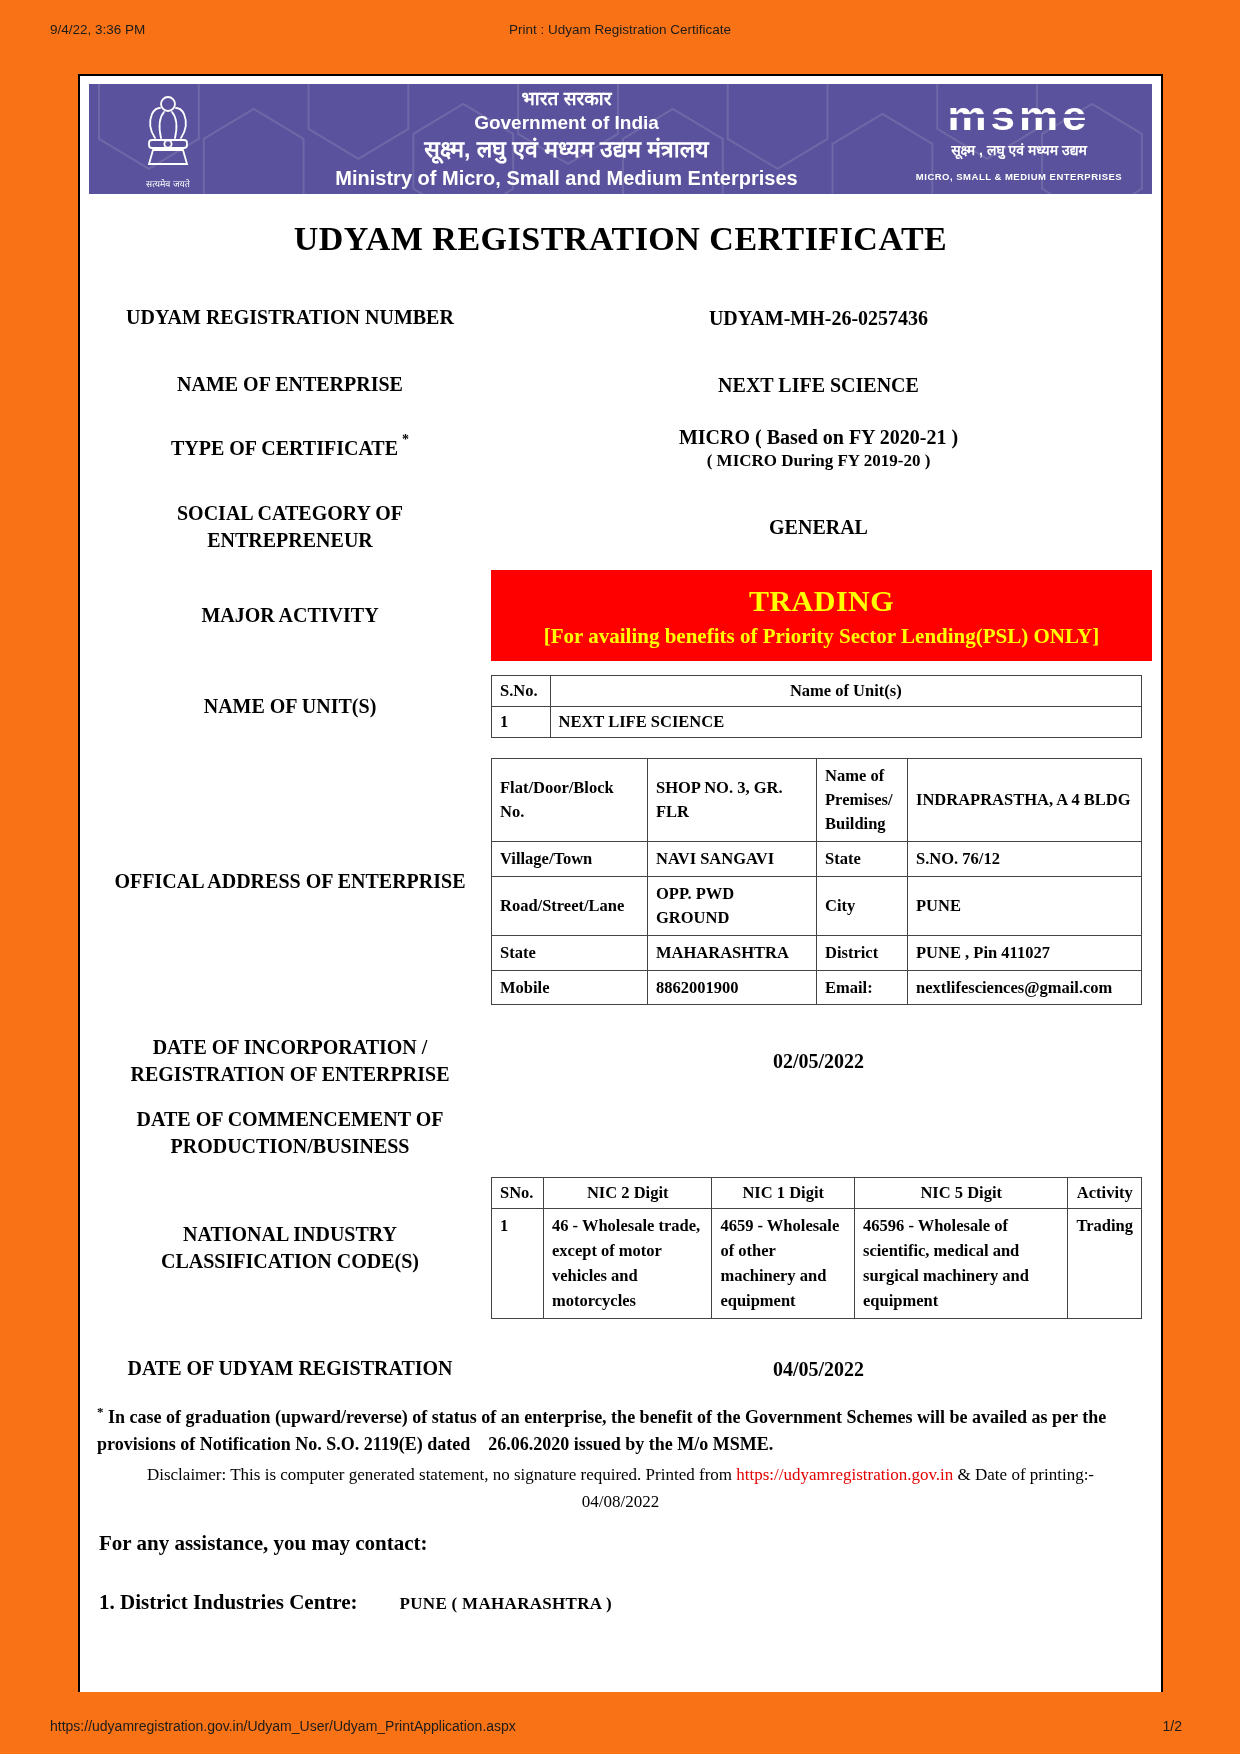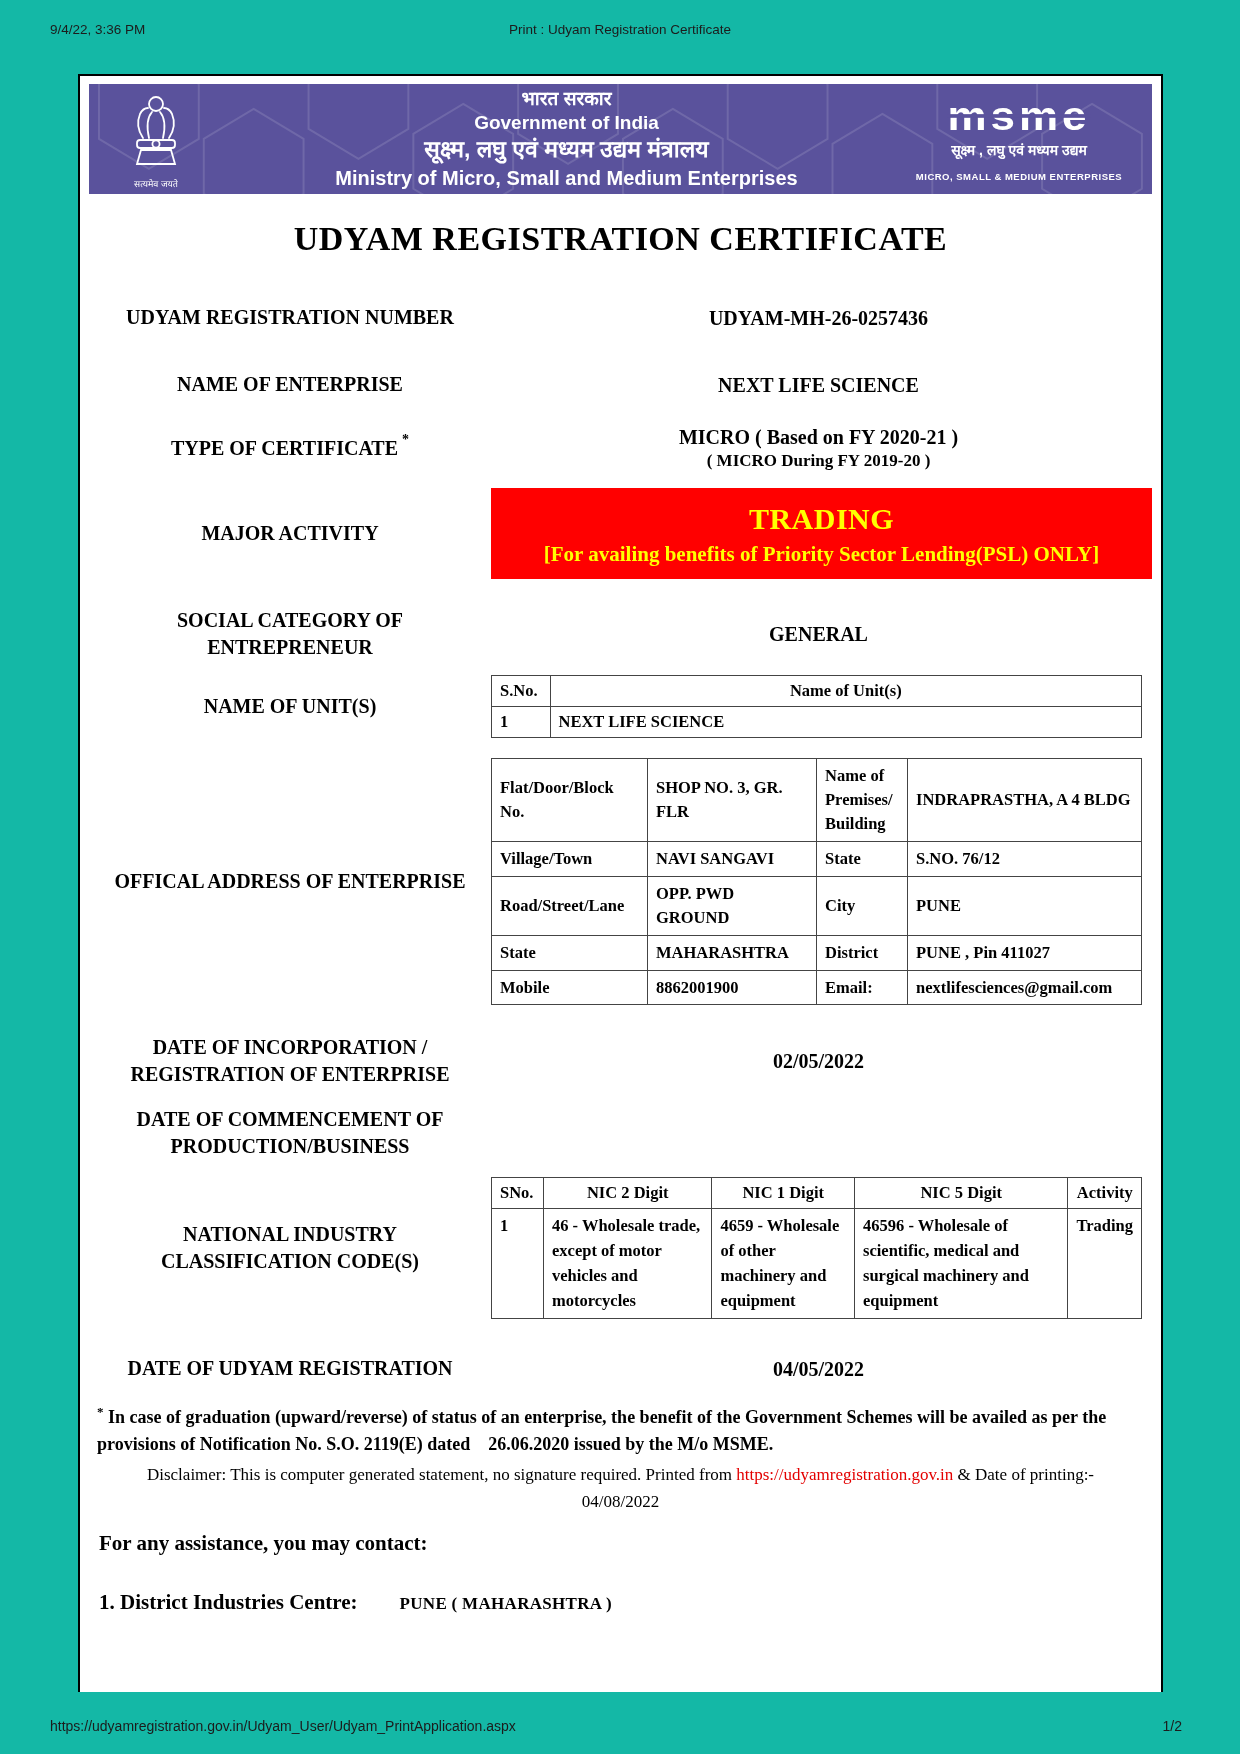--- a/index.html
+++ b/index.html
@@ -1,18 +1,18 @@
 <!DOCTYPE html>
 <html><head>
 <meta charset="utf-8">
 <style>
   * { margin:0; padding:0; box-sizing:border-box; }
   body { background:#e9e9e9; }
   .page {
-    position:relative; width:1240px; height:1754px; margin:0 auto; background:#14b8a6;
+    position:relative; width:1240px; height:1754px; margin:0 auto; background:#f97316;
     font-family:"Liberation Serif","DejaVu Serif",serif; color:#000;
     overflow:hidden;
   }
   
   .print-chrome { position:absolute; top:22px; left:50px; right:50px; height:20px;
     font-family:"Liberation Sans","DejaVu Sans",sans-serif; font-size:13.5px; color:#1c1c1c; }
   .print-chrome .pc-title { position:absolute; left:0; right:0; text-align:center; }
   .print-footer { position:absolute; bottom:18px; left:50px; right:58px; height:18px;
     font-family:"Liberation Sans","DejaVu Sans",sans-serif; font-size:14px; color:#1c1c1c; }
   .print-footer .pf-page { position:absolute; right:0; top:0; }
@@ -20,21 +20,21 @@
   
   .cert-box {
     position:absolute; left:78px; top:74px; width:1085px; height:1618px;
     border:2px solid #000; border-bottom:none; background:#fff; padding:8px 9px 0 9px;
     overflow:hidden;
   }
 
   
   .banner { position:relative; width:100%; height:110px; background:#5a529c; overflow:hidden; }
   .hex-bg { position:absolute; inset:0; }
-  .banner-emblem { position:absolute; left:28px; top:6px; width:78px; height:100px; text-align:center; }
+  .banner-emblem { position:absolute; left:40px; top:6px; width:78px; height:100px; text-align:center; }
   .banner-emblem .caption { font-size:9px; color:#fff; line-height:1;
     font-family:"Liberation Sans","DejaVu Sans",sans-serif; }
   .banner-center { position:absolute; left:200px; right:308px; top:0; height:100%;
     display:flex; flex-direction:column; justify-content:center; align-items:center;
     color:#fff; font-family:"Liberation Sans","DejaVu Sans",sans-serif; font-weight:bold; text-align:center; }
   .bc-l1 { font-size:19px; line-height:1.25; }
   .bc-l2 { font-size:19px; line-height:1.3; }
   .bc-l3 { font-size:23px; line-height:1.3; }
   .bc-l4 { font-size:20px; line-height:1.3; }
   .banner-msme { position:absolute; right:18px; top:12px; width:230px; text-align:center;
@@ -164,31 +164,31 @@
     <div class="row row-type">
       <div class="lbl">
         <span>TYPE OF CERTIFICATE</span><sup class="fn">*</sup>
       </div>
       <div class="val">
         <div>MICRO ( Based on FY 2020-21 )</div>
         <div class="val-sub">( MICRO During FY 2019-20 )</div>
       </div>
     </div>
 
+    <div class="row row-social">
+      <div class="lbl">SOCIAL CATEGORY OF ENTREPRENEUR</div>
+      <div class="val">GENERAL</div>
+    </div>
+
     <div class="row row-major">
       <div class="lbl">MAJOR ACTIVITY</div>
       <div class="major-box">
         <div class="major-main">TRADING</div>
         <div class="major-note">[For availing benefits of Priority Sector Lending(PSL) ONLY]</div>
       </div>
-    </div>
-
-    <div class="row row-social">
-      <div class="lbl">SOCIAL CATEGORY OF ENTREPRENEUR</div>
-      <div class="val">GENERAL</div>
     </div>
 
     <div class="row row-units">
       <div class="lbl">NAME OF UNIT(S)</div>
       <div>
         <table class="ctbl units-tbl">
           <tbody>
               <tr>
             <th style="width:9%">S.No.</th>
             <th class="col-name">Name of Unit(s)</th>

